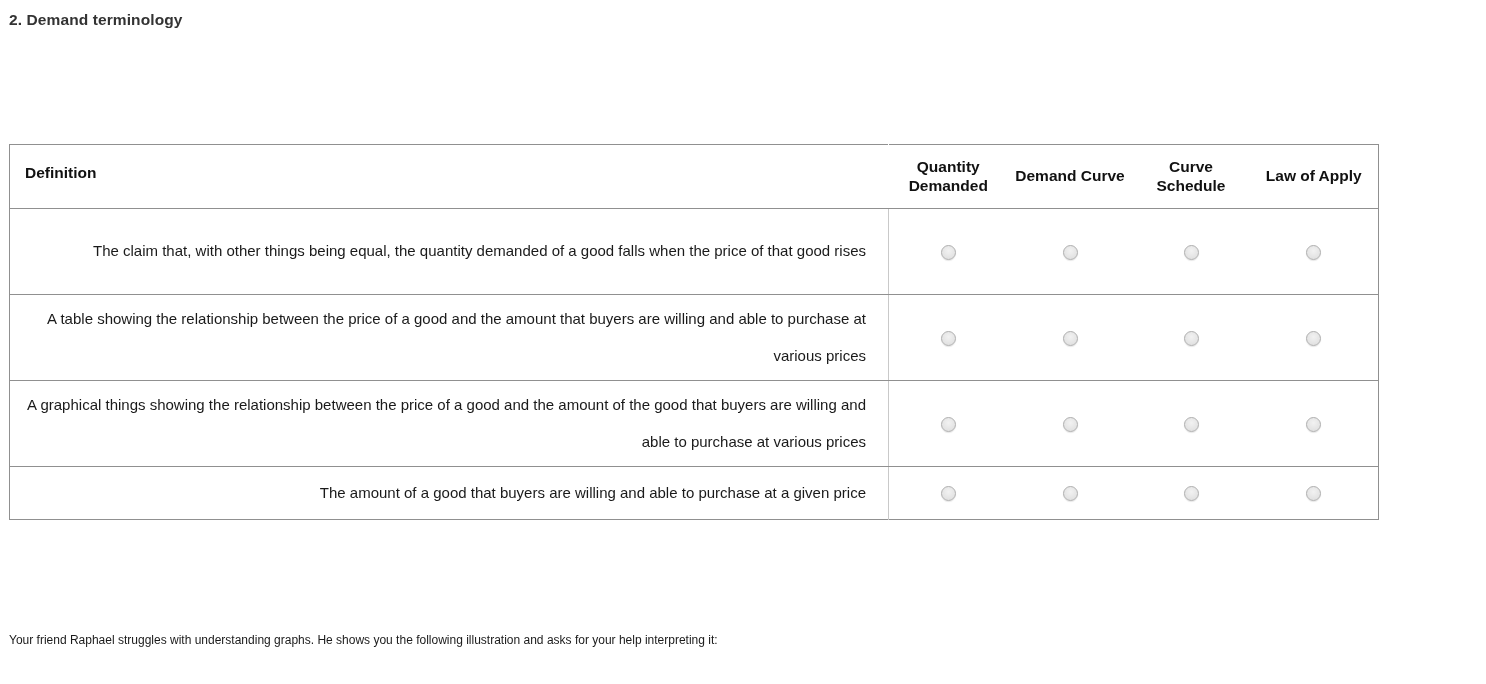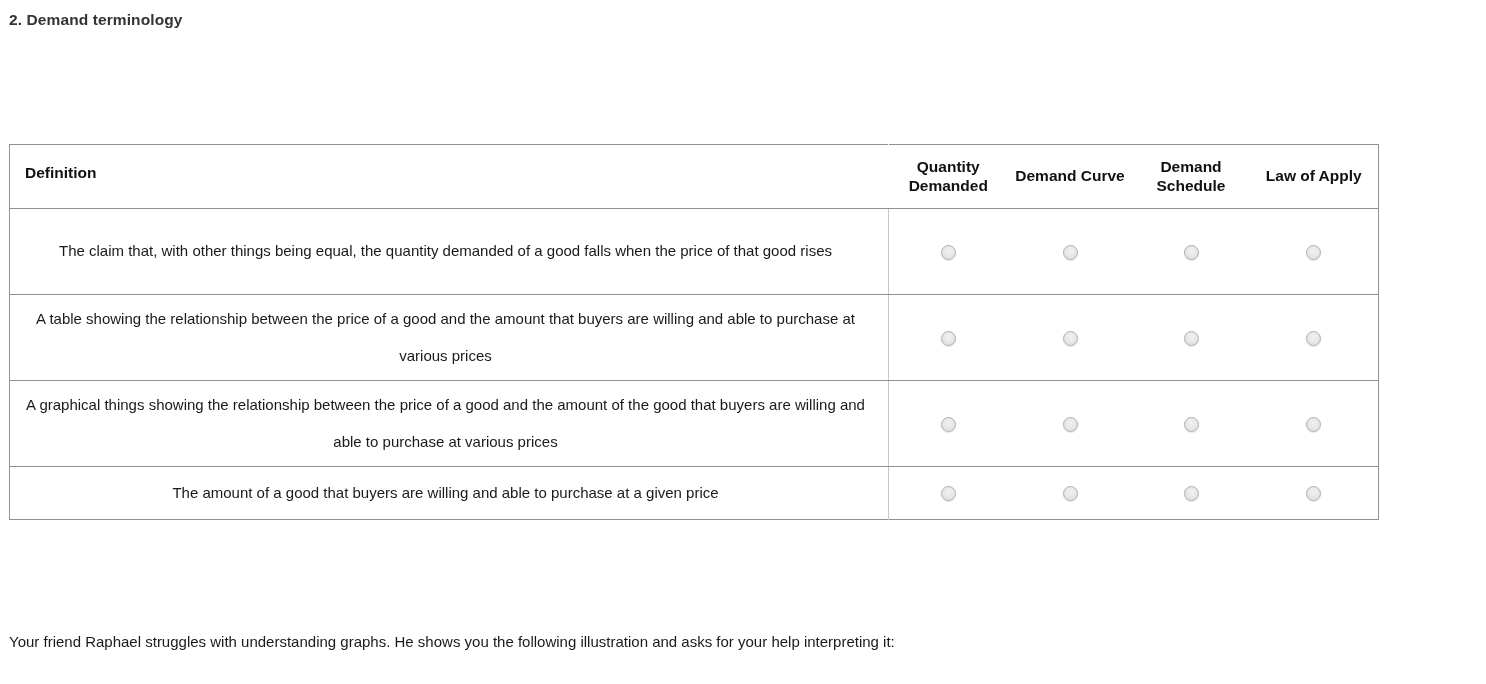--- a/index.html
+++ b/index.html
@@ -40,21 +40,21 @@
     color: #1a1a1a;
     white-space: nowrap;
   }
   .instruction-1 { top: 101px; }
   .instruction-2 { top: 579px; }
 
   .scenario-text {
     position: absolute;
     left: 9px;
     top: 633px;
-    font-size: 15px;
+    font-size: 12px;
     color: #1a1a1a;
     white-space: nowrap;
   }
 
   
   .match-table {
     position: absolute;
     left: 9px;
     top: 144px;
     width: 1369px;
@@ -93,21 +93,21 @@
     font-size: 15.5px;
     font-weight: bold;
     color: #111111;
     line-height: 1.22;
     vertical-align: middle;
   }
 
   .def-row > .def-cell {
     border-bottom: 1px solid #909090;
     border-right: 1px solid #c9c9c9;
-    text-align: center;
+    text-align: right;
     font-size: 15px;
     color: #1a1a1a;
     padding: 0 22px 0 15px !important;
     line-height: 2.42;
   }
   .def-row > .radio-cell {
     border-bottom: 1px solid #909090;
     text-align: center;
   }
   .def-row.last > .def-cell,
@@ -144,21 +144,21 @@
       <col class="col-opt-a">
       <col class="col-opt-b">
       <col class="col-opt-c">
       <col class="col-opt-d">
     </colgroup>
     <thead>
       <tr class="header-row">
         <th class="header-def">Definition</th>
         <th class="header-opt">Quantity Demanded</th>
         <th class="header-opt">Demand Curve</th>
-        <th class="header-opt">Demand Schedule</th>
+        <th class="header-opt">Curve Schedule</th>
         <th class="header-opt">Law of Apply</th>
       </tr>
     </thead>
     <tbody>
       <tr class="def-row row-tall">
         <td class="def-cell">The claim that, with other things being equal, the quantity demanded of a good falls when the price of that good rises</td>
         <td class="radio-cell">
           <span class="radio"></span>
         </td>
         <td class="radio-cell">

